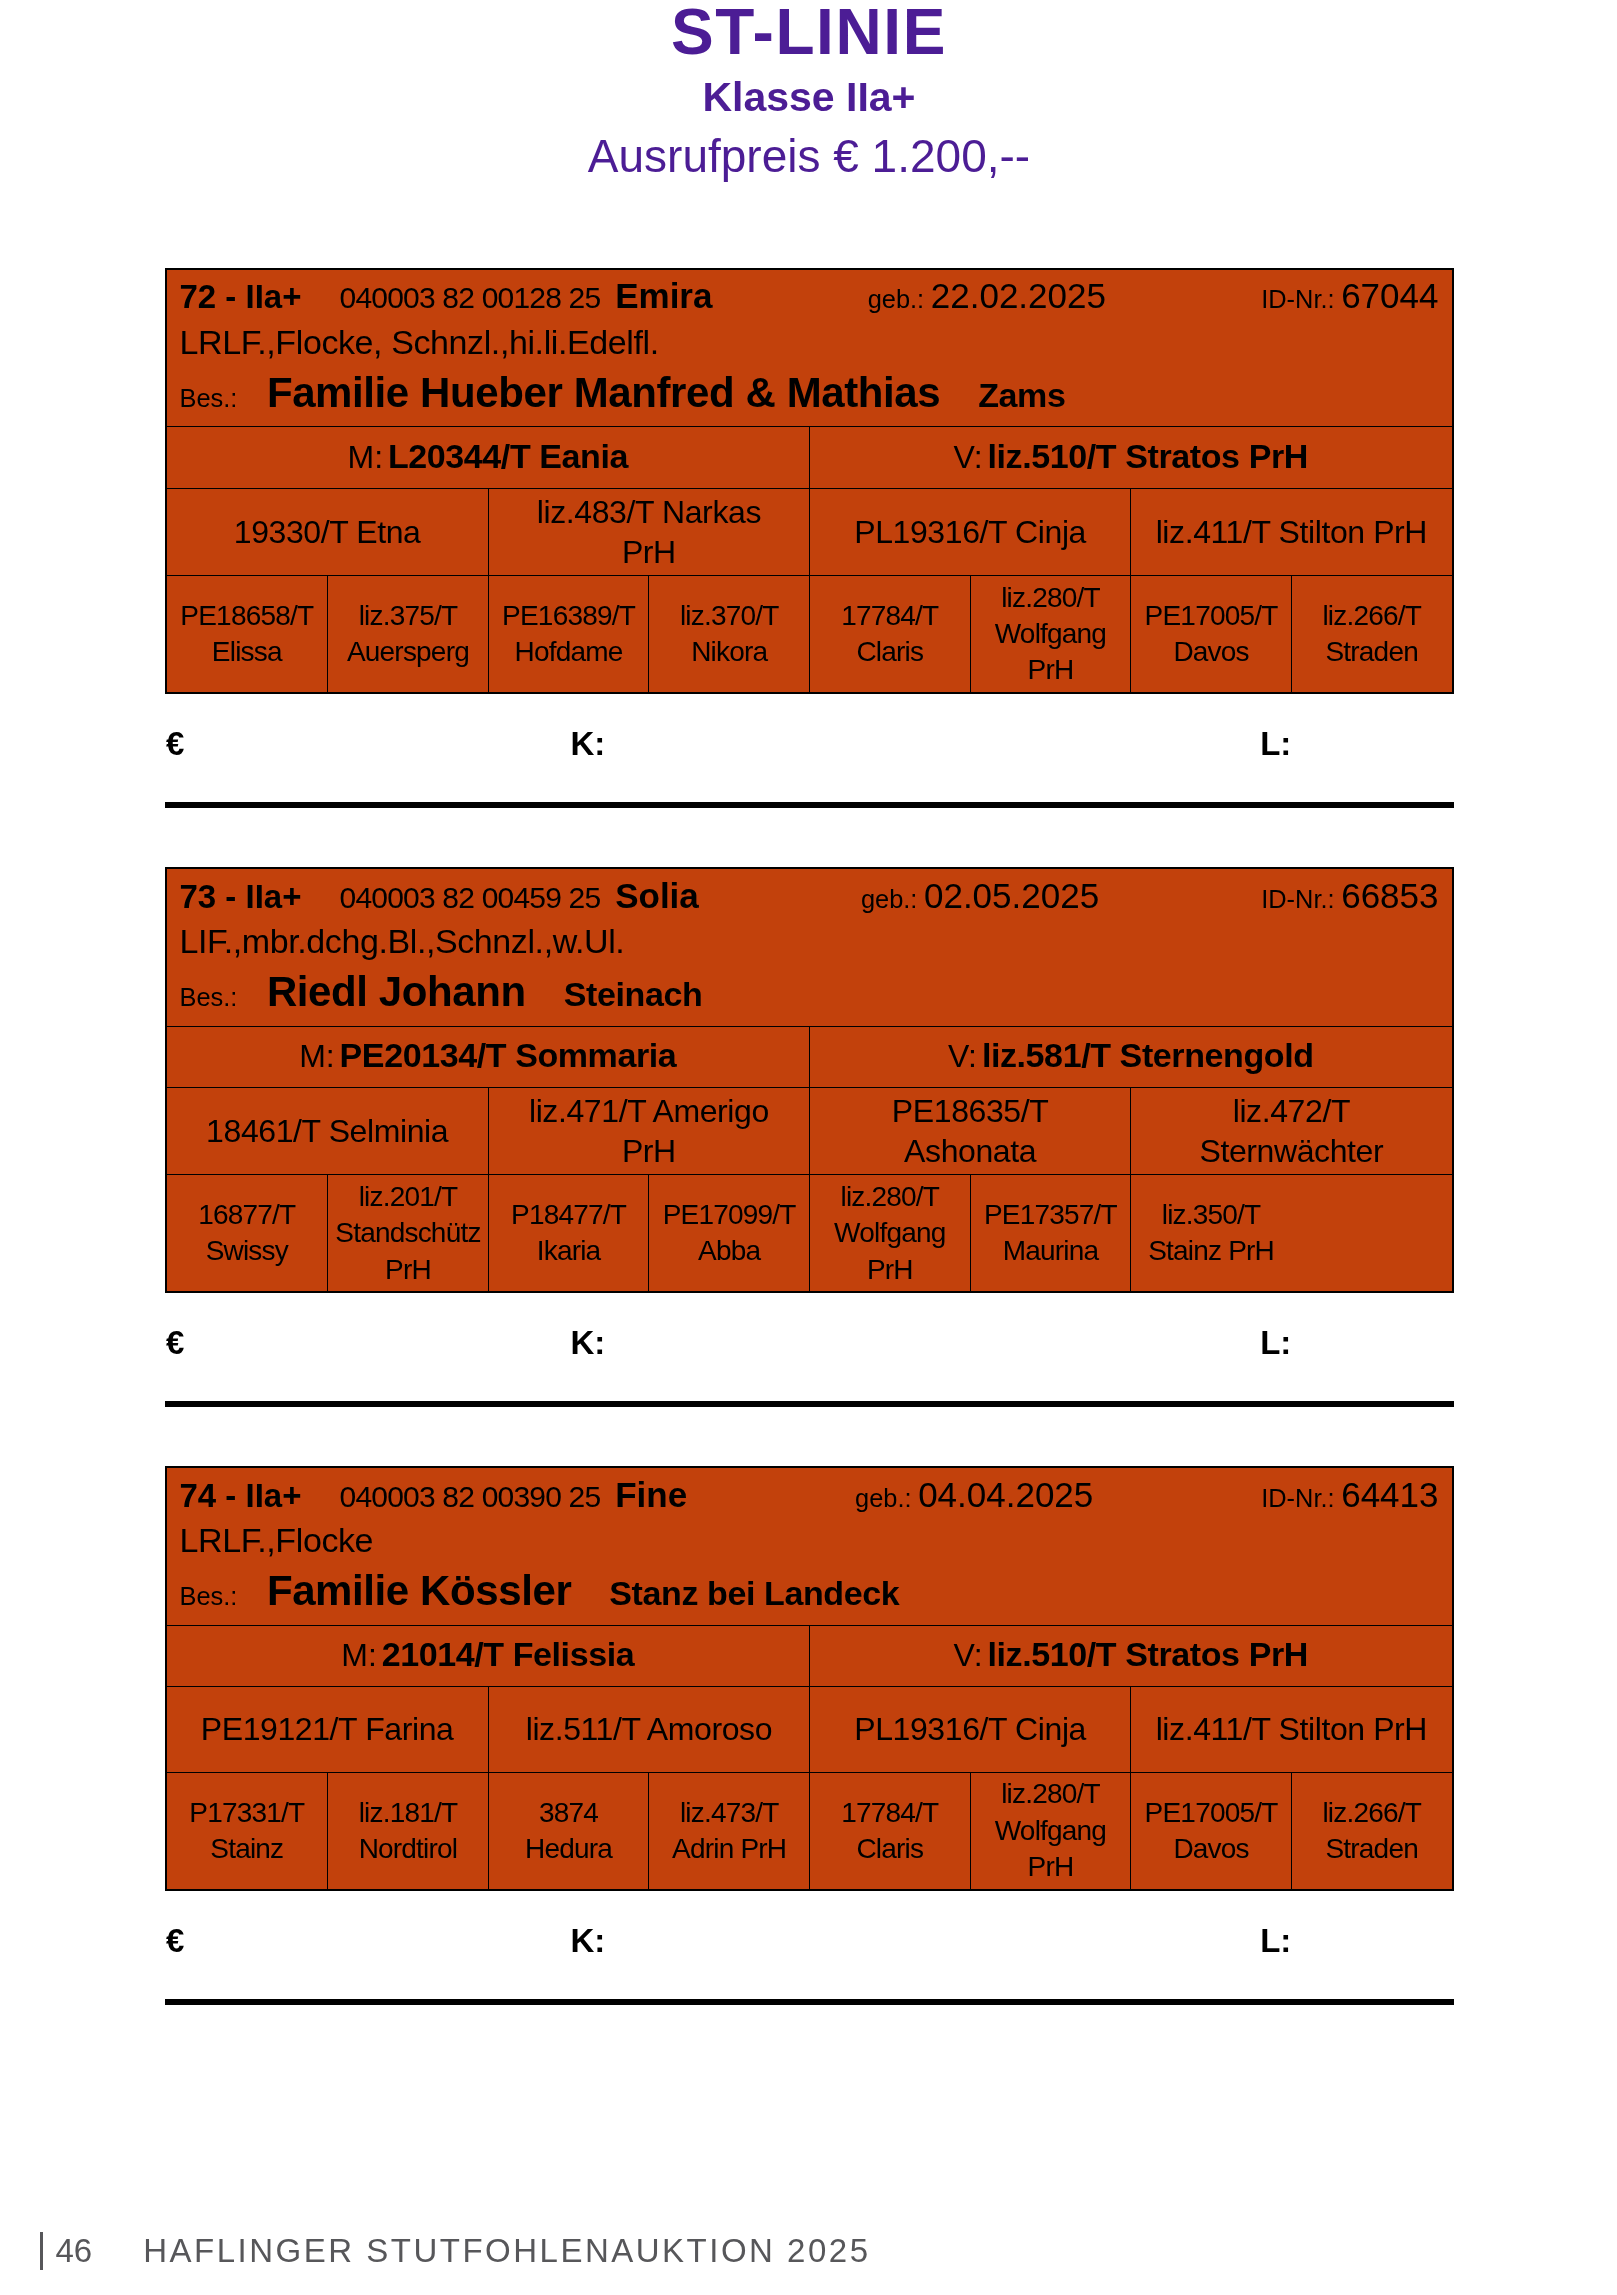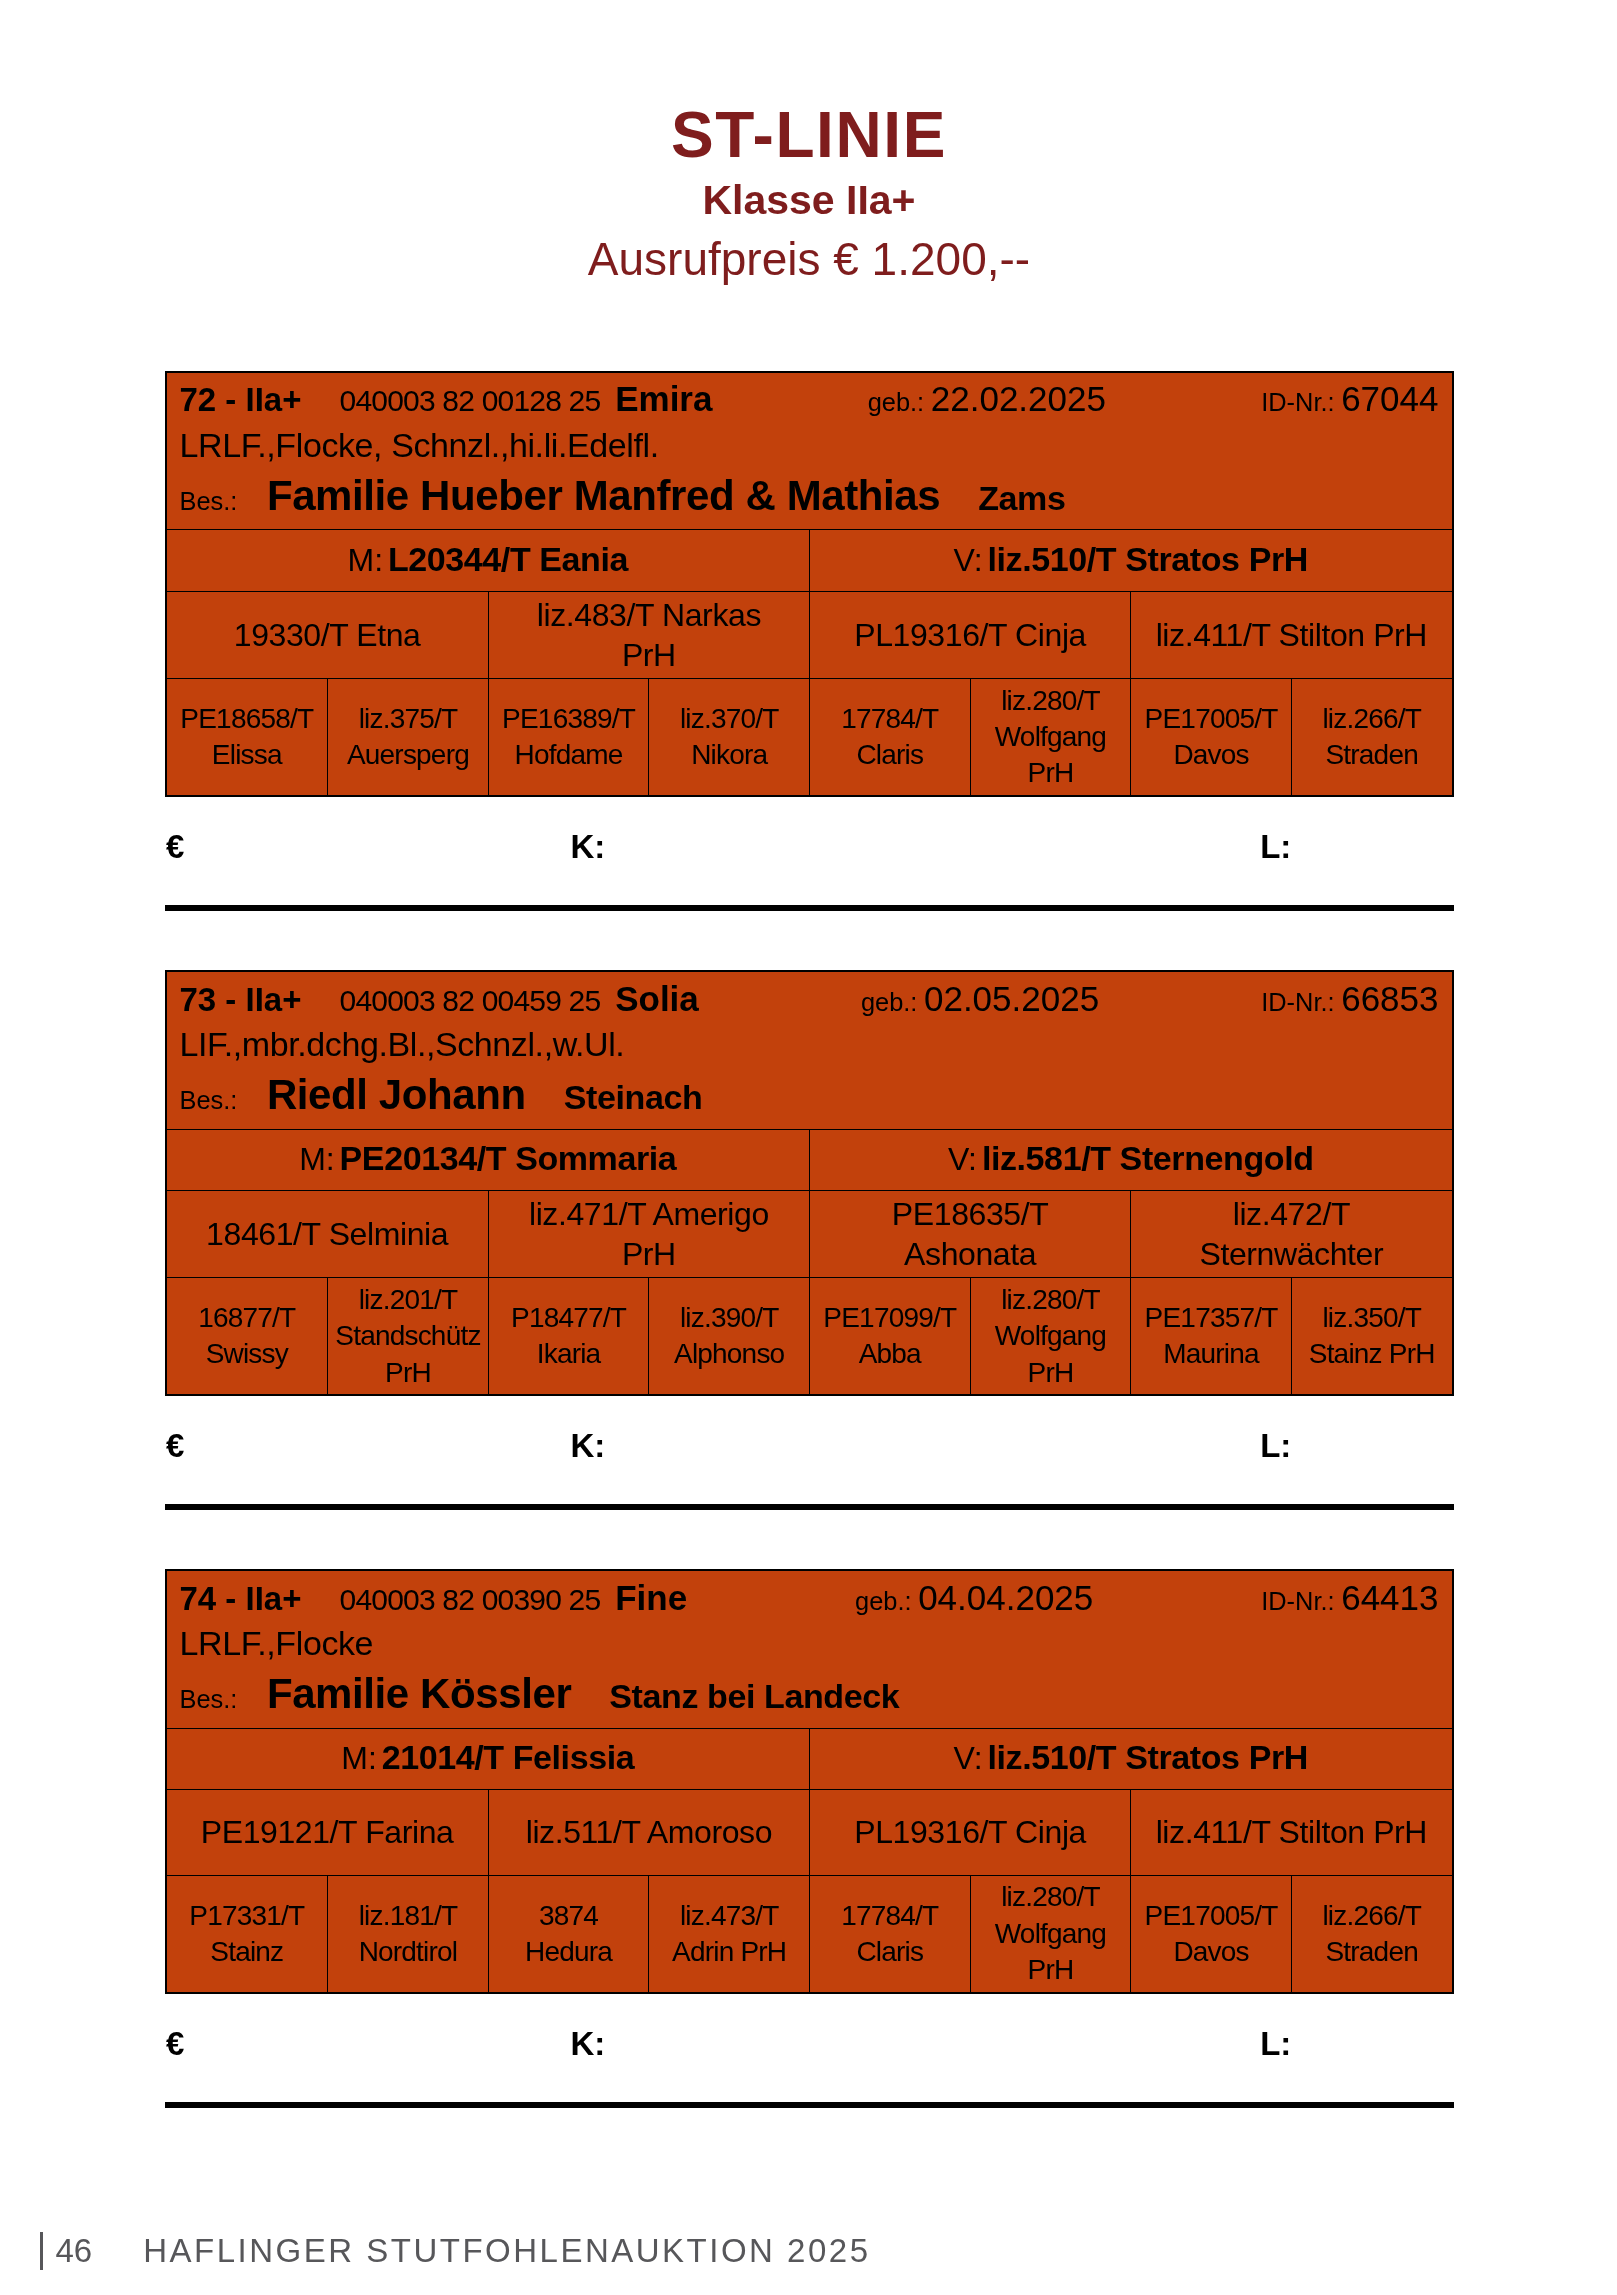--- a/index.html
+++ b/index.html
@@ -1,21 +1,21 @@
 <!DOCTYPE html>
 <html style="font-size:13px"><head>
 <meta charset="utf-8">
 <style>
   html,body { margin:0; padding:0; background:#ffffff; }
   .page {
     position:relative; width:1618px; height:2295px; background:#ffffff;
     font-family:"Liberation Sans", sans-serif; color:#000; overflow:hidden;
   }
   
-  .page-header { padding-top:103px; text-align:center; color:#7f1d1d; }
+  .page-header { text-align:center; color:#4c1d95; }
   .title    { font-size:64px; font-weight:700; letter-spacing:1.6px; line-height:1; }
   .subtitle { font-size:41px; font-weight:700; margin-top:13px; line-height:1; }
   .price    { font-size:46px; font-weight:400; margin-top:14.8px; line-height:1; }
 
   
   .content { width:1289px; margin:0 auto; }
   .block:first-of-type .ped { margin-top:89px; }
 
   
   .ped { border:2.5px solid #000; background:#c2410c; }
@@ -150,21 +150,20 @@
         <div class="gp">
           <div class="gp-cell">18461/T Selminia</div>
           <div class="gp-cell">liz.471/T Amerigo PrH</div>
           <div class="gp-cell">PE18635/T Ashonata</div>
           <div class="gp-cell">liz.472/T Sternwächter</div>
         </div>
         <div class="ggp">
           <div class="ggp-cell">16877/T Swissy</div>
           <div class="ggp-cell">liz.201/T Standschütz PrH</div>
           <div class="ggp-cell">P18477/T Ikaria</div>
-          <div class="ggp-cell">liz.390/T Alphonso</div>
           <div class="ggp-cell">PE17099/T Abba</div>
           <div class="ggp-cell">liz.280/T Wolfgang PrH</div>
           <div class="ggp-cell">PE17357/T Maurina</div>
           <div class="ggp-cell">liz.350/T Stainz PrH</div>
         </div>
       </div>
       <div class="ekl">
         <span class="e">€</span>
         <span class="k">K:</span>
         <span class="l">L:</span>

